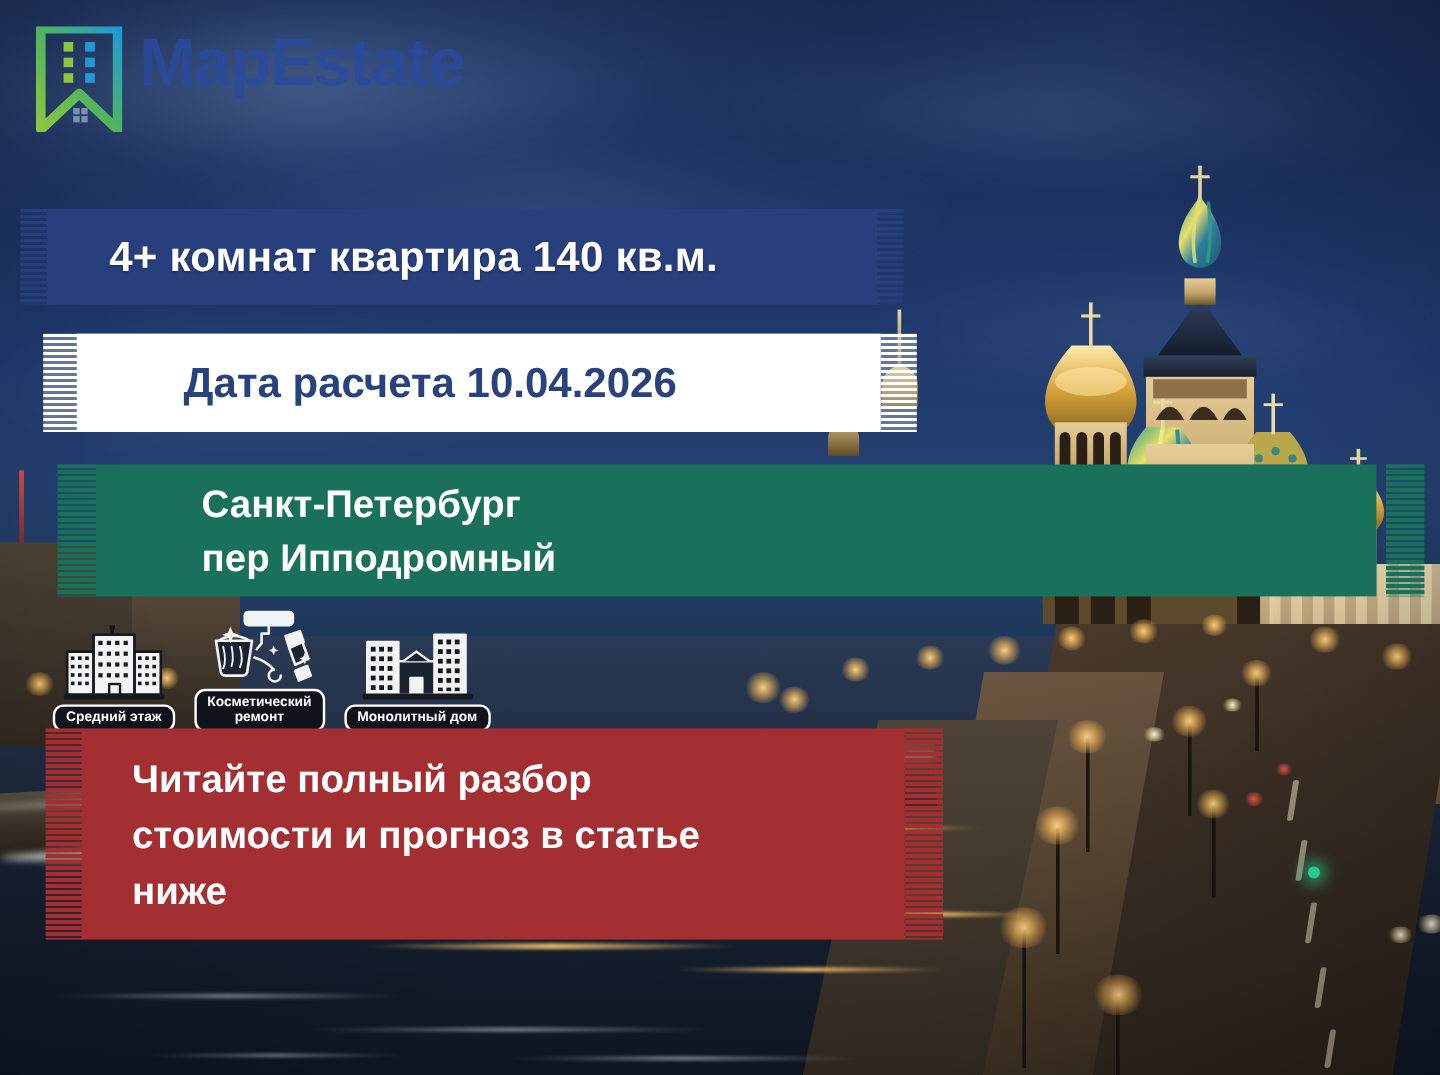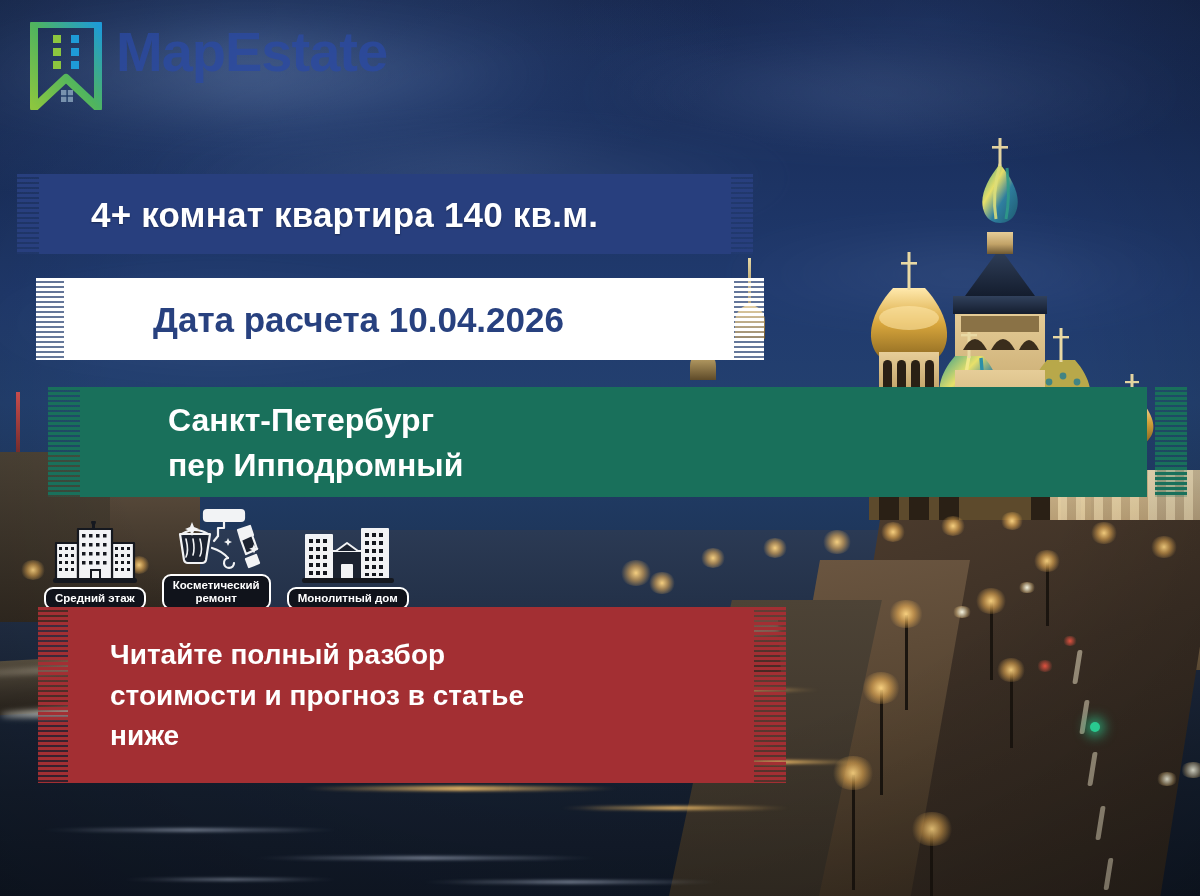--- a/index.html
+++ b/index.html
@@ -207,21 +207,21 @@
   #band-cta .fl, #band-cta .fr {
     position:absolute; top:4px; bottom:6px; width:32px;
     background:
       repeating-linear-gradient(to bottom,
         #a32f33 0px, #a32f33 3px, rgba(163,47,51,.25) 3px, rgba(163,47,51,.25) 5px);
   }
   #band-cta .fl { left:-14px; }
   #band-cta .fr { right:-16px; }
   #cta-text {
     position:absolute; left:58px; top:50%; transform:translateY(-50%);
-    color:#ffffff; font-size:28px; font-weight:bold; line-height:1.45;
+    color:#ffffff; font-size:32px; font-weight:bold; line-height:1.45;
     white-space:pre-line; width:640px;
   }
 
   
   #badges { position:absolute; left:44px; top:508px; display:flex; align-items:flex-end; gap:16px; }
   .badge { position:relative; display:flex; flex-direction:column; align-items:center; }
   .badge-art { height:64px; display:flex; align-items:flex-end; justify-content:center; }
   .badge-label {
     margin-top:2px;
     background:#10131b; color:#ffffff;

